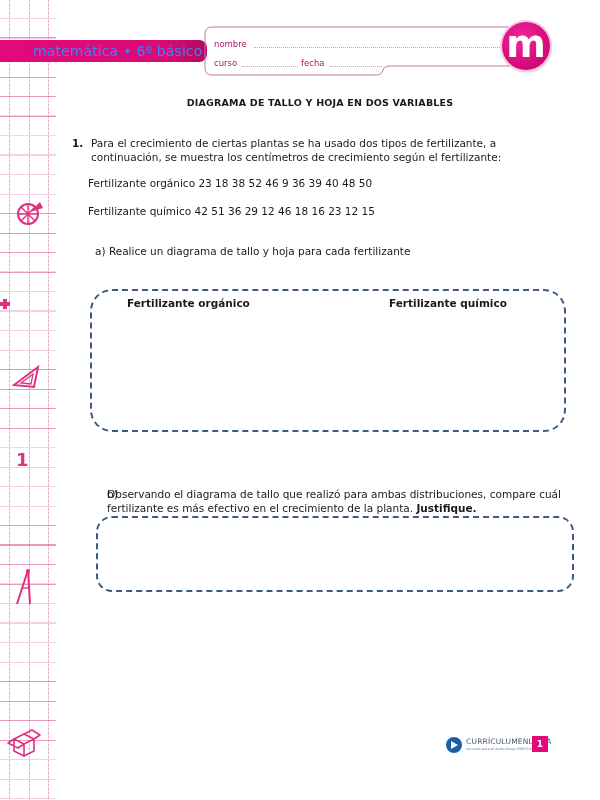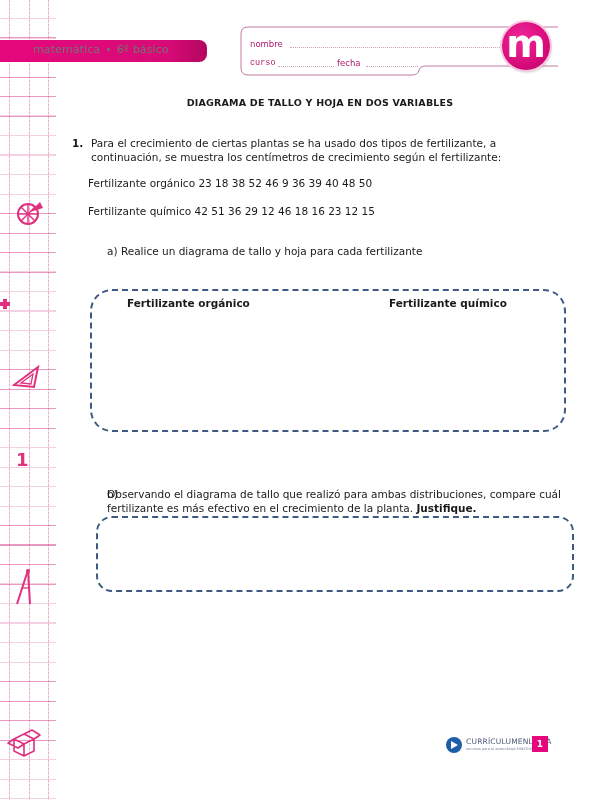--- a/index.html
+++ b/index.html
@@ -23,27 +23,27 @@
   .side-icon { position: absolute; color: #e0307f; }
   .side-icon svg { display: block; }
 
   
   .band {
     position: absolute; left: 0; top: 40px; width: 207px; height: 22px;
     background: linear-gradient(to right, #e4087c, #d90a78 80%, #b4075f);
     border-radius: 0 8px 8px 0;
   }
   .band-text {
-    position: absolute; left: 33px; top: 43px; color: #737373;
-    font-family: "DejaVu Sans", sans-serif; font-size: 11px; letter-spacing: 0.1px;
+    position: absolute; left: 33px; top: 43px; color: #3b82f6;
+    font-family: "DejaVu Sans", sans-serif; font-size: 14px; letter-spacing: 0.1px;
   }
   .band-text .dot { margin: 0 5px; }
 
   .namebox {
-    position: absolute; left: 204px; top: 26px; width: 322px; height: 50px; margin-left: 36px;
+    position: absolute; left: 204px; top: 26px; width: 322px; height: 50px;
   }
   .namebox svg { position: absolute; left: 0; top: 0; }
   .nb-label { position: absolute; font-size: 8.5px; color: #b0186a; }
   .nb-line { position: absolute; border-bottom: 1px dotted #c9a5b8; height: 0; }
 
   .logo-m {
     position: absolute; left: 502px; top: 22px; width: 48px; height: 48px; border-radius: 50%;
     background: radial-gradient(circle at 40% 35%, #f0279a, #d80b7b 60%, #b30664);
     box-shadow: 0 0 0 2px #f7c9e0, 1px 2px 3px rgba(0,0,0,0.25);
     color: #ffffff; font-family: "DejaVu Sans", sans-serif; font-weight: bold;
@@ -51,21 +51,21 @@
   }
 
   .title {
     position: absolute; left: 0; width: 600px; top: 97px; text-align: center; padding-left: 40px; box-sizing: border-box;
     font-family: "DejaVu Sans", sans-serif; font-weight: bold; font-size: 9.5px; letter-spacing: 0.2px;
   }
   .q-num { position: absolute; left: 72px; top: 137px; font-size: 10.5px; font-weight: bold; }
   .q-text { position: absolute; left: 91px; top: 136px; width: 470px; font-size: 10.5px; line-height: 14px; }
   .data-line { position: absolute; left: 88px; font-size: 10.5px; }
 
-  .sub-a { position: absolute; left: 107px; top: 245px; font-size: 10.5px; }
+  .sub-a { position: absolute; left: 95px; top: 245px; font-size: 10.5px; }
   .box-a {
     position: absolute; left: 90px; top: 289px; width: 472px; height: 139px;
     border: 2px dashed #3e5a82; border-radius: 22px;
   }
   .col-head { position: absolute; top: 297px; font-size: 10.5px; font-weight: bold; }
 
   .sub-b { position: absolute; left: 107px; top: 487px; width: 480px; font-size: 10.5px; line-height: 14px; }
   .sub-b .lbl { position: absolute; left: 0; top: 0; }
   .sub-b .txt { display: block; }
   .box-b {
@@ -132,21 +132,21 @@
 <div class="band-text">
   <span>matemática</span><span class="dot">•</span><span>6º básico</span>
 </div>
 
 <div class="namebox">
   <svg width="322" height="50" viewBox="0 0 322 50">
     <path d="M8 1 L318 1 M8 1 Q1 1 1 8 L1 42 Q1 49 8 49 L172 49 Q178 49 179 44 Q180 40 186 40 L318 40" fill="none" stroke="#c27aa0" stroke-width="1"></path>
   </svg>
   <span class="nb-label" style="left:10px;top:13px;">nombre</span>
   <div class="nb-line" style="left:50px;top:21px;width:262px;"></div>
-  <span class="nb-label" style="left:10px;top:32px;font-family:Liberation Mono, monospace;">curso</span>
+  <span class="nb-label" style="left:10px;top:32px;">curso</span>
   <div class="nb-line" style="left:38px;top:40px;width:56px;"></div>
   <span class="nb-label" style="left:97px;top:32px;">fecha</span>
   <div class="nb-line" style="left:126px;top:40px;width:52px;"></div>
 </div>
 
 <div class="logo-m">m</div>
 
 <div class="title">DIAGRAMA DE TALLO Y HOJA EN DOS VARIABLES</div>
 
 <div class="q-num">1.</div>

